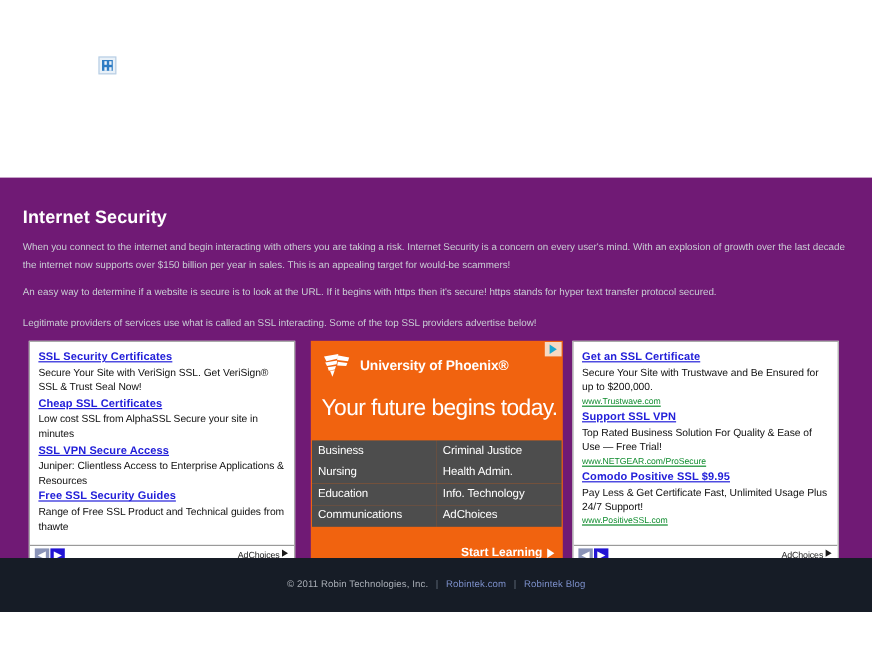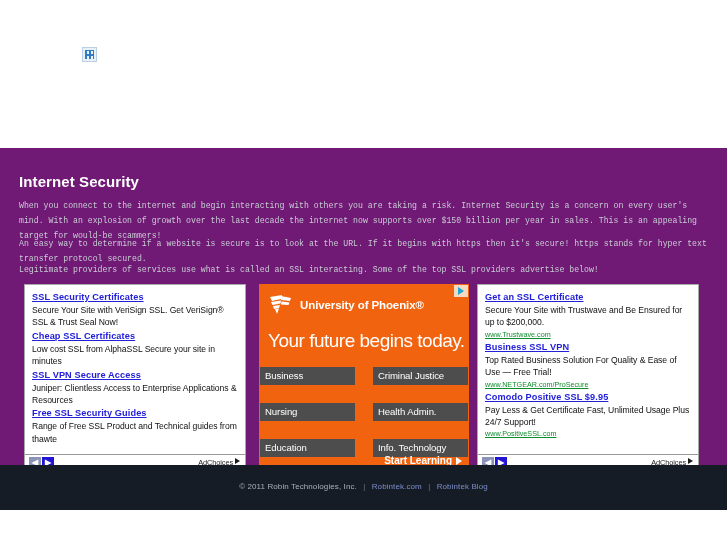--- a/index.html
+++ b/index.html
@@ -79,21 +79,20 @@
     color: #ffffff;
     letter-spacing: .1px;
   }
   .body-copy {
     position: absolute;
     left: 19px;
     width: 690px;
     color: #c9cdd4;
     font-size: 8.2px;
     line-height: 15px;
-    font-family: Liberation Mono, monospace;
   }
   .p1 { top: 50px; }
   .p2 { top: 88px; }
   .p3 { top: 114px; }
 
   
   .ads-row {
     position: absolute;
     left: 24px;
     top: 136px;
@@ -225,21 +224,21 @@
     font-size: 19px;
     letter-spacing: -.5px;
   }
   .uop-grid {
     position: absolute;
     left: 1px;
     top: 83px;
     width: 208px;
     display: grid;
     grid-template-columns: 1fr 1fr;
-    gap: 18px;
+    gap: 0;
   }
   .uop-cell {
     background: #4d4d4d;
     color: #ffffff;
     font-size: 9.6px;
     height: 18px;
     line-height: 18px;
     padding-left: 5px;
     box-sizing: border-box;
     letter-spacing: -.1px;
@@ -411,21 +410,21 @@
       <div class="text-ad right">
         <div class="ad-inner">
 
           <div class="ad-item">
             <a class="ad-title" href="#">Get an SSL Certificate</a>
             <span class="ad-desc">Secure Your Site with Trustwave and Be Ensured for up to $200,000.</span>
             <a class="ad-url" href="#">www.Trustwave.com</a>
           </div>
 
           <div class="ad-item">
-            <a class="ad-title" href="#">Business SSL VPN</a>
+            <a class="ad-title" href="#">Support SSL VPN</a>
             <span class="ad-desc">Top Rated Business Solution For Quality &amp; Ease of Use — Free Trial!</span>
             <a class="ad-url" href="#">www.NETGEAR.com/ProSecure</a>
           </div>
 
           <div class="ad-item">
             <a class="ad-title" href="#">Comodo Positive SSL $9.95</a>
             <span class="ad-desc">Pay Less &amp; Get Certificate Fast, Unlimited Usage Plus 24/7 Support!</span>
             <a class="ad-url" href="#">www.PositiveSSL.com</a>
           </div>
 

